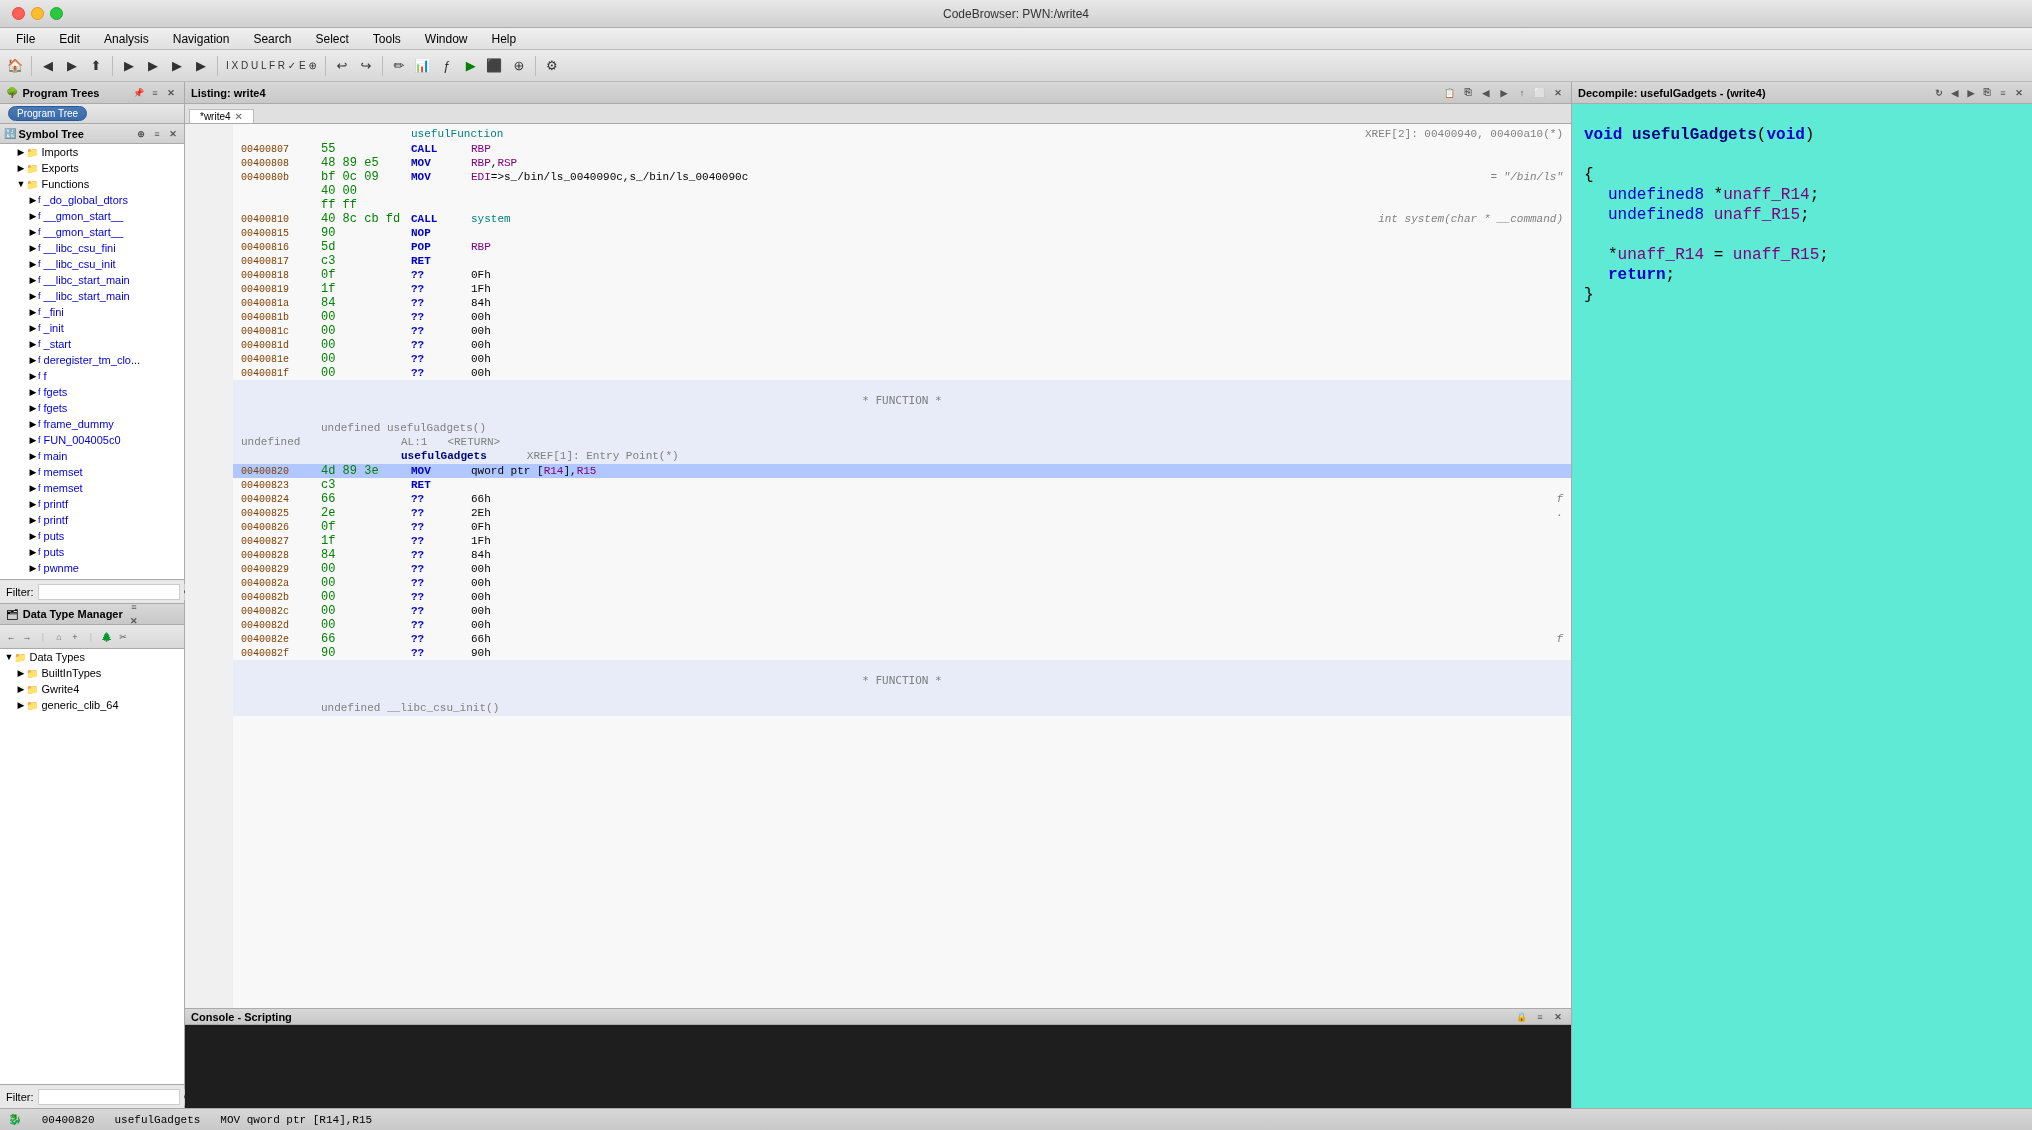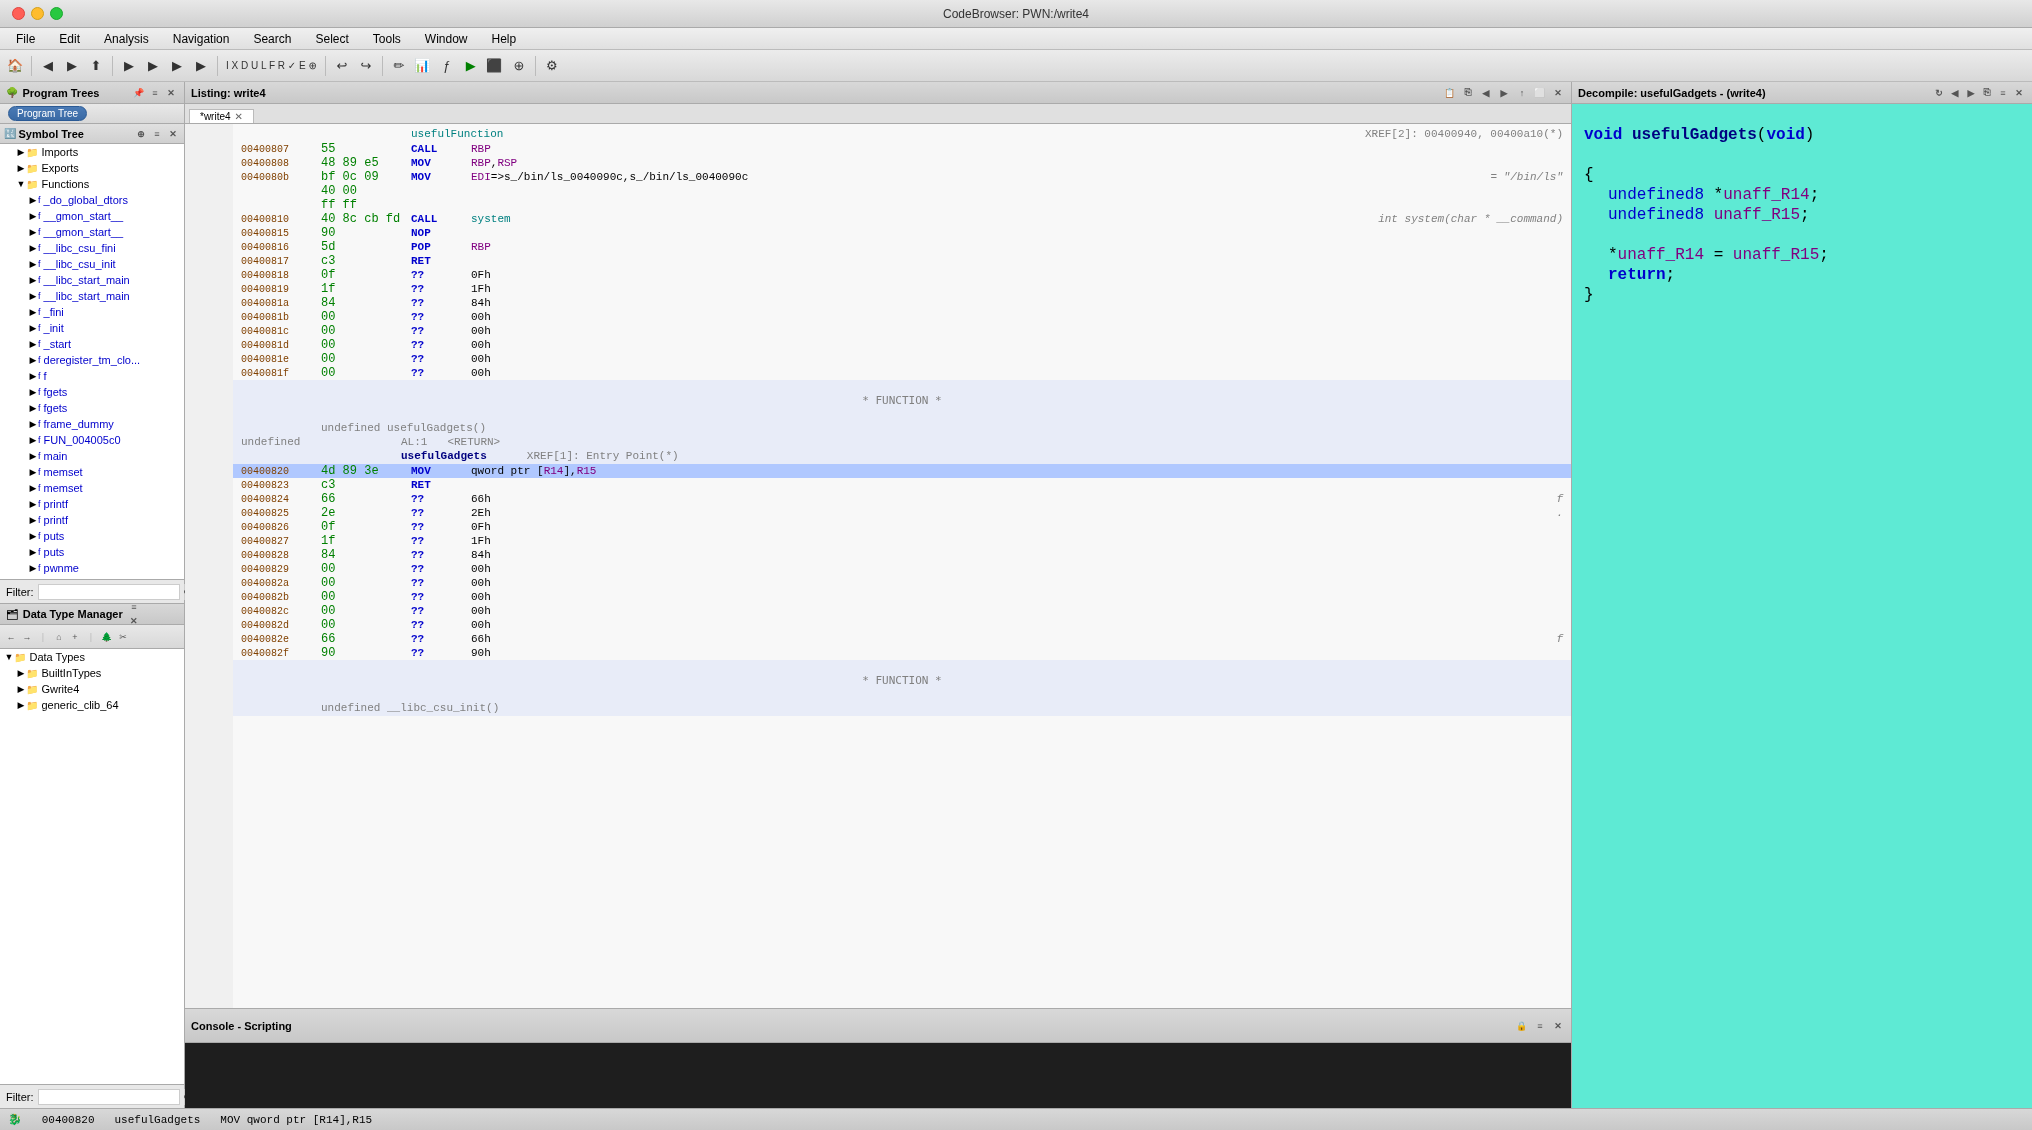--- a/index.html
+++ b/index.html
@@ -367,21 +367,21 @@
     
     #bottom-console {
       height: 100px;
       background: #f0f0f0;
       border-top: 1px solid #aaa;
       display: flex;
       flex-direction: column;
     }
     .console-header {
       background: linear-gradient(to bottom, #d8d8d8, #c8c8c8);
-      height: 34px;
+      height: 16px;
       display: flex;
       align-items: center;
       padding: 0 6px;
       border-bottom: 1px solid #aaa;
       gap: 20px;
       font-size: 11px;
       font-weight: 600;
     }
     .console-body {
       flex: 1;

